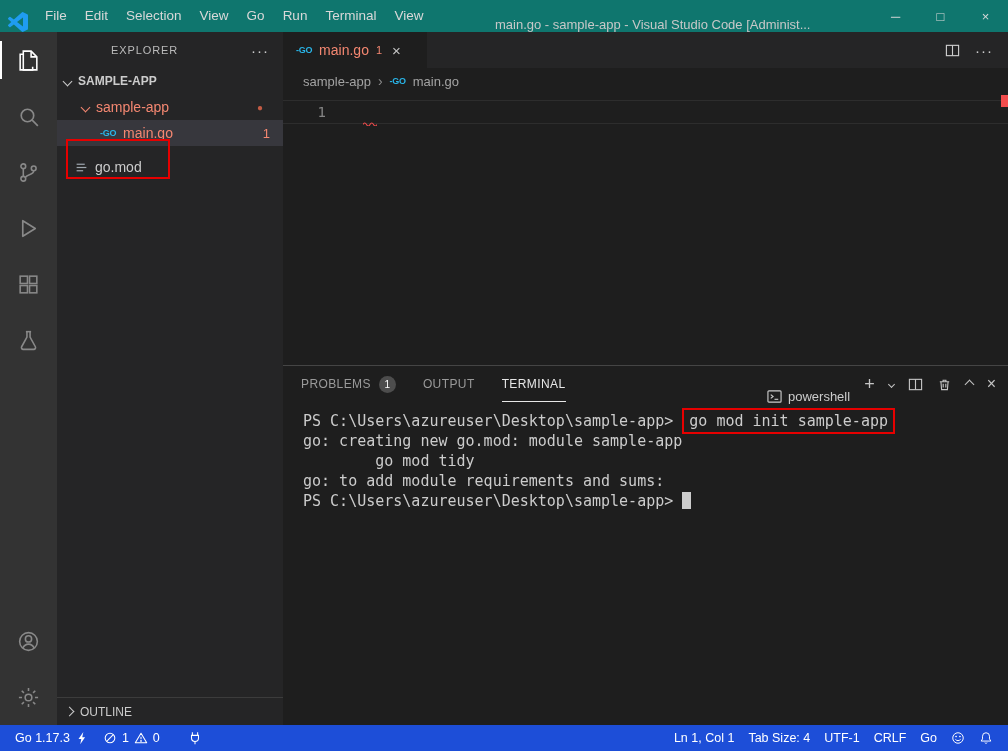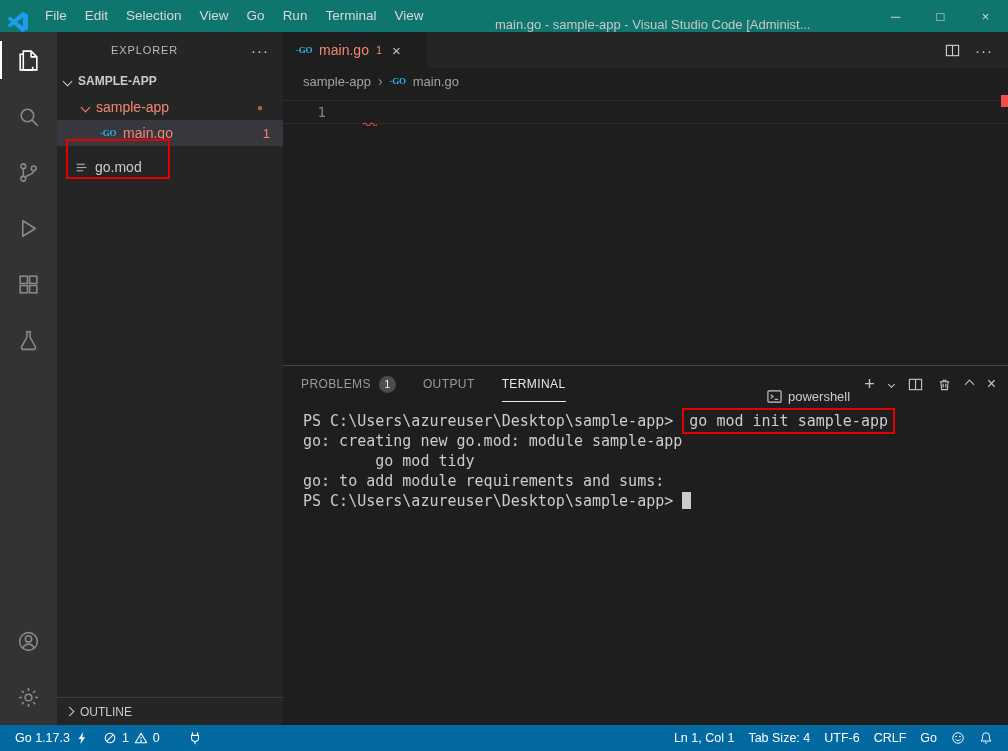--- a/index.html
+++ b/index.html
@@ -45,21 +45,21 @@
   .dot { position: absolute; right: 20px; color: #c25b44; font-size: 10px; }
   .row.file-gomod { padding-left: 9px; }
   .red-box { display: inline-flex; align-items: center; gap: 7px; border: 2px solid #e60000; padding: 18px 26px 2px 7px; }
   .outline-bar { height: 28px; border-top: 1px solid #3c3c3c; display: flex; align-items: center; gap: 7px; padding-left: 9px; font-weight: normal; font-size: 12px; color: #cccccc; }
 
   .chev { display: inline-block; width: 7px; height: 7px; border-right: 1.4px solid currentColor; border-bottom: 1.4px solid currentColor; transform: rotate(45deg); }
   .chev.right { transform: rotate(-45deg); }
   .chev.up { transform: rotate(225deg); }
   .chev.small { width: 5px; height: 5px; }
 
-  .go-icon { color: #29b5e8; font-size: 9px; font-weight: bold; letter-spacing: -0.3px; font-family: Liberation Serif, serif; }
+  .go-icon { color: #29b5e8; font-size: 9px; font-weight: bold; letter-spacing: -0.3px; font-family: Liberation Sans, sans-serif; }
 
   
   .editor-col { flex: 1; min-width: 0; display: flex; flex-direction: column; background: #1e1e1e; }
   .tabbar { height: 36px; background: #252526; display: flex; align-items: center; }
   .tab { height: 36px; background: #1e1e1e; display: flex; align-items: center; gap: 7px; padding: 0 10px 0 13px; min-width: 144px; }
   .tab-label { color: #f48771; font-size: 14px; }
   .tab-badge { color: #f48771; font-size: 11px; }
   .tab-close { color: #c5c5c5; font-size: 15px; margin-left: 3px; }
   .tab-actions { margin-left: auto; display: flex; align-items: center; gap: 15px; padding-right: 15px; color: #cfcfcf; }
   .tab-actions svg { width: 15px; height: 15px; }
@@ -85,21 +85,21 @@
   .shell-item { display: flex; align-items: center; gap: 6px; font-size: 13px; color: #cccccc; margin-top: 24px; }
   .plus { font-size: 18px; line-height: 1; }
   .panel-close { font-size: 16px; line-height: 1; }
 
   .terminal-body { flex: 1; padding: 9px 0 0 20px; font-family: "DejaVu Sans Mono", "Liberation Mono", monospace; font-size: 15px; line-height: 20px; color: #cccccc; }
   .term-line { white-space: pre; }
   .cmd-box { display: inline; border: 2px solid #e60000; padding: 2px 5px; }
   .cursor { display: inline-block; width: 9px; height: 17px; background: #cccccc; vertical-align: -3px; }
 
   
-  .statusbar { flex: 0 0 26px; background: #0369a1; display: flex; align-items: flex-end; color: #ffffff; font-size: 12.5px; padding: 0 8px; }
+  .statusbar { flex: 0 0 26px; background: #1d4ed8; display: flex; align-items: flex-end; color: #ffffff; font-size: 12.5px; padding: 0 8px; }
   .sb-left, .sb-right { display: flex; align-items: center; height: 100%; }
   .sb-right { margin-left: auto; }
   .sb-item { display: flex; align-items: center; gap: 5px; padding: 0 7px; height: 100%; }
   .sb-item svg { width: 14px; height: 14px; }
   .sb-gap { width: 14px; }
 </style>
 </head>
 <body>
 
 <div id="app">
@@ -340,21 +340,21 @@
       </div>
     </div>
     <div class="sb-right">
       <div class="sb-item">
         <span>Ln 1, Col 1</span>
       </div>
       <div class="sb-item">
         <span>Tab Size: 4</span>
       </div>
       <div class="sb-item">
-        <span>UTF-6</span>
+        <span>UTF-1</span>
       </div>
       <div class="sb-item">
         <span>CRLF</span>
       </div>
       <div class="sb-item">
         <span>Go</span>
       </div>
       <div class="sb-item">
         <svg viewBox="0 0 16 16" fill="none" stroke="#ffffff" stroke-width="1.1">
             <circle cx="8" cy="8" r="6"></circle>

